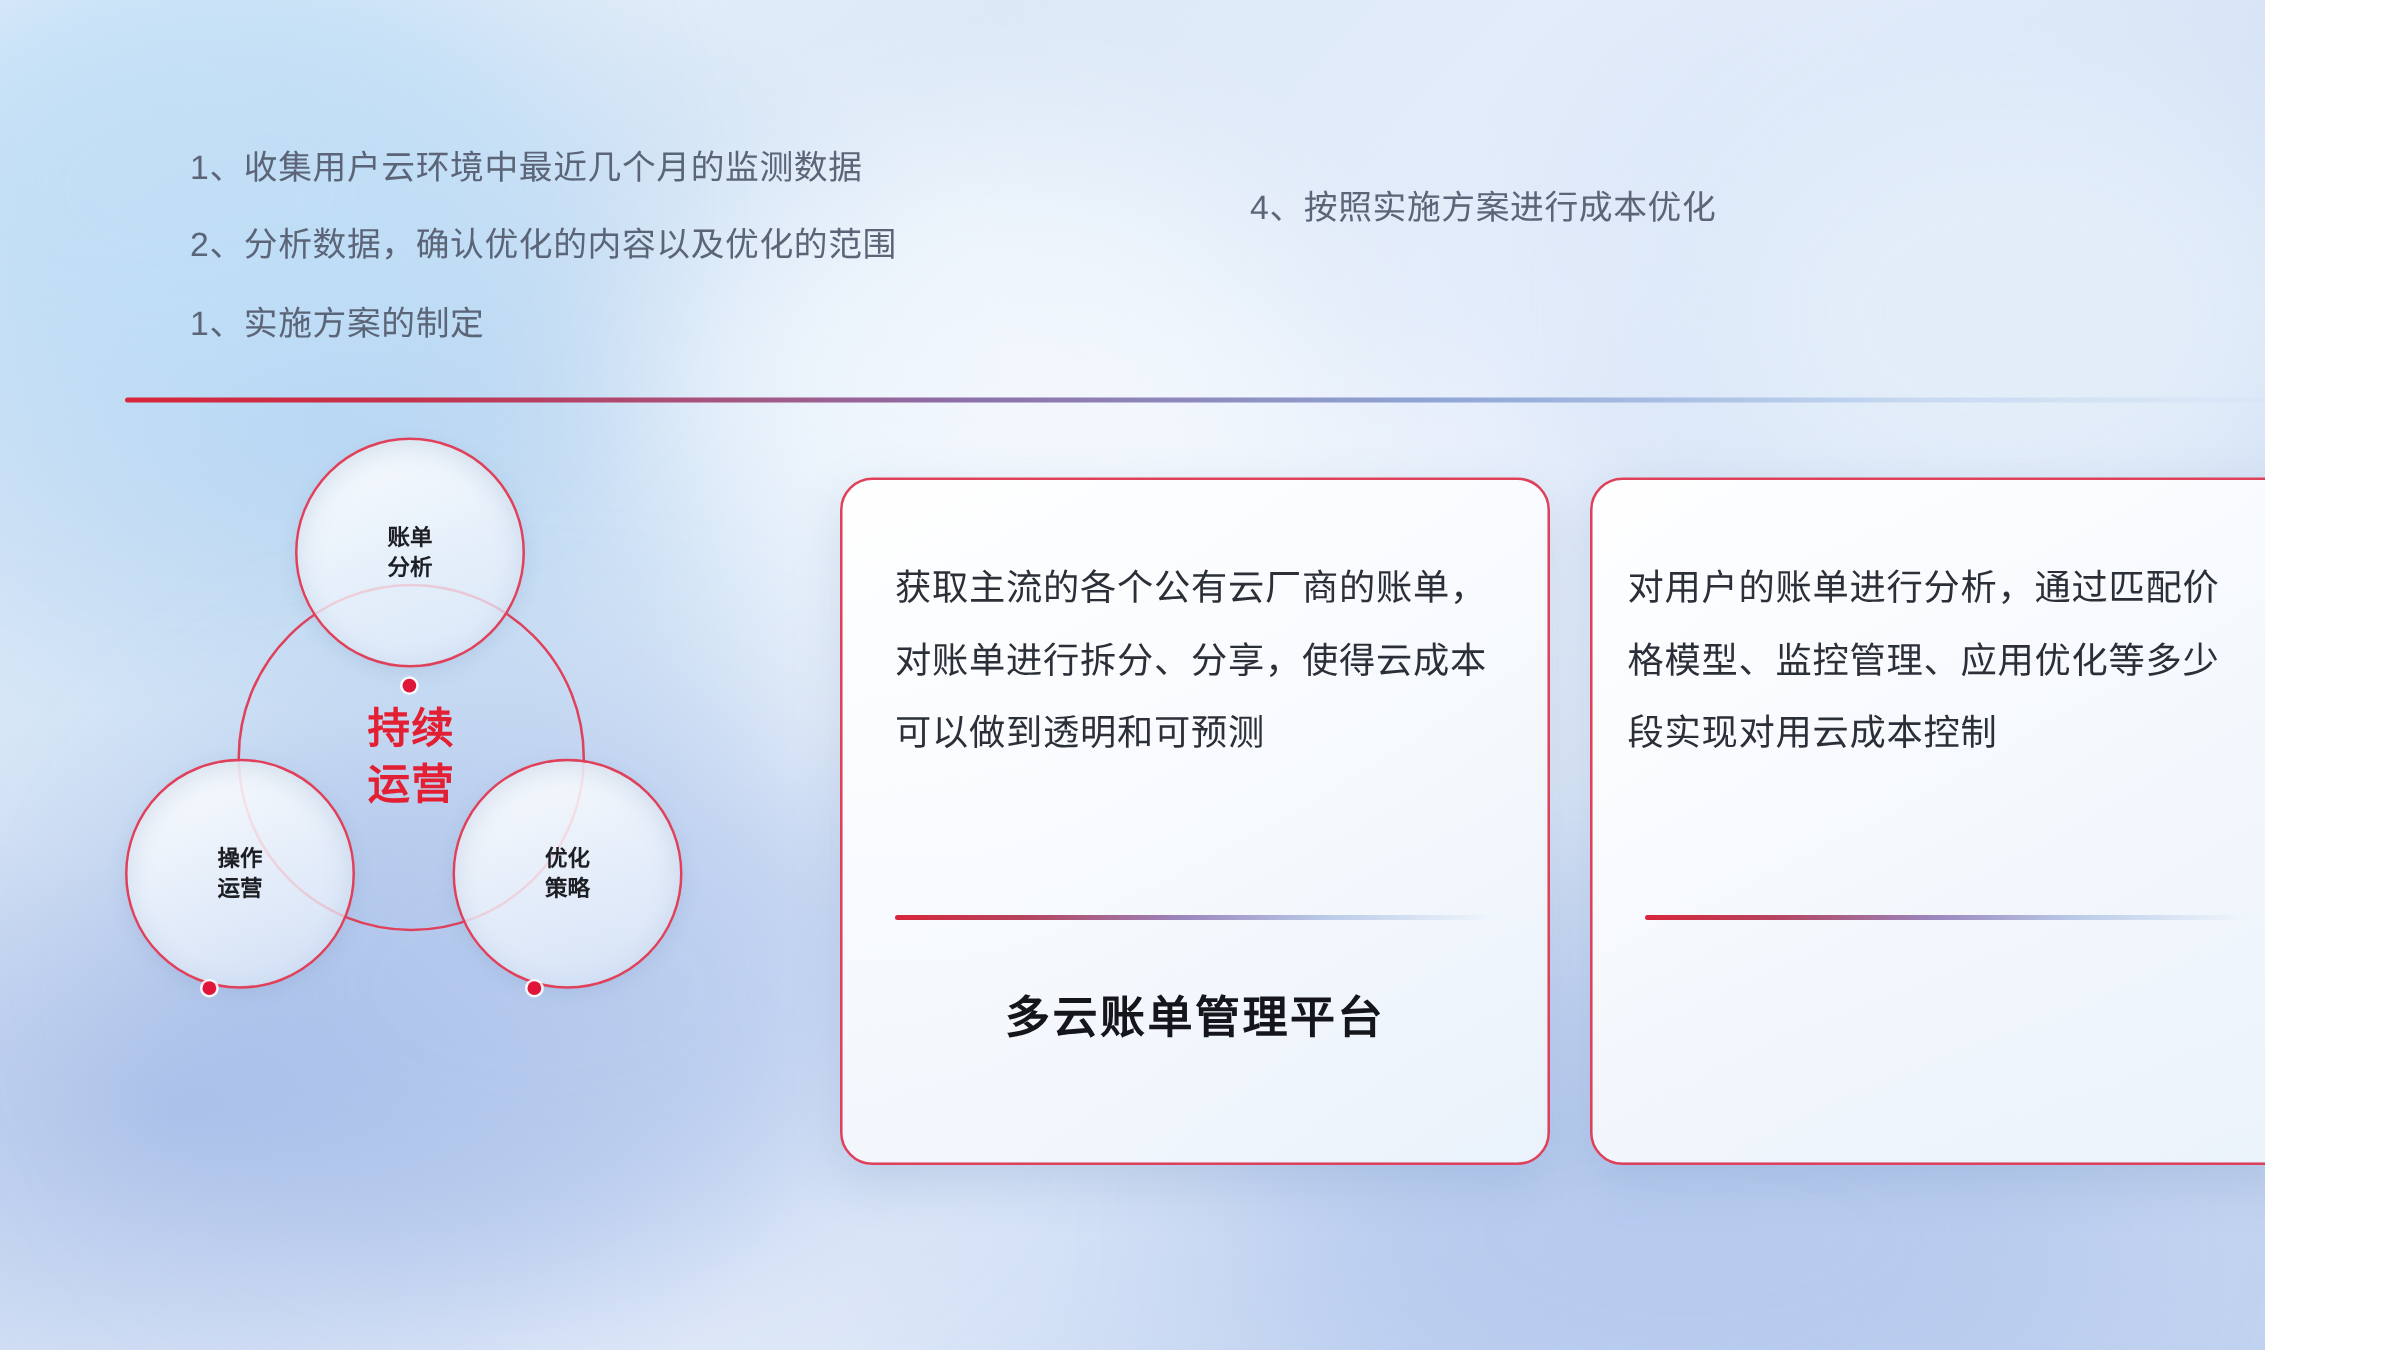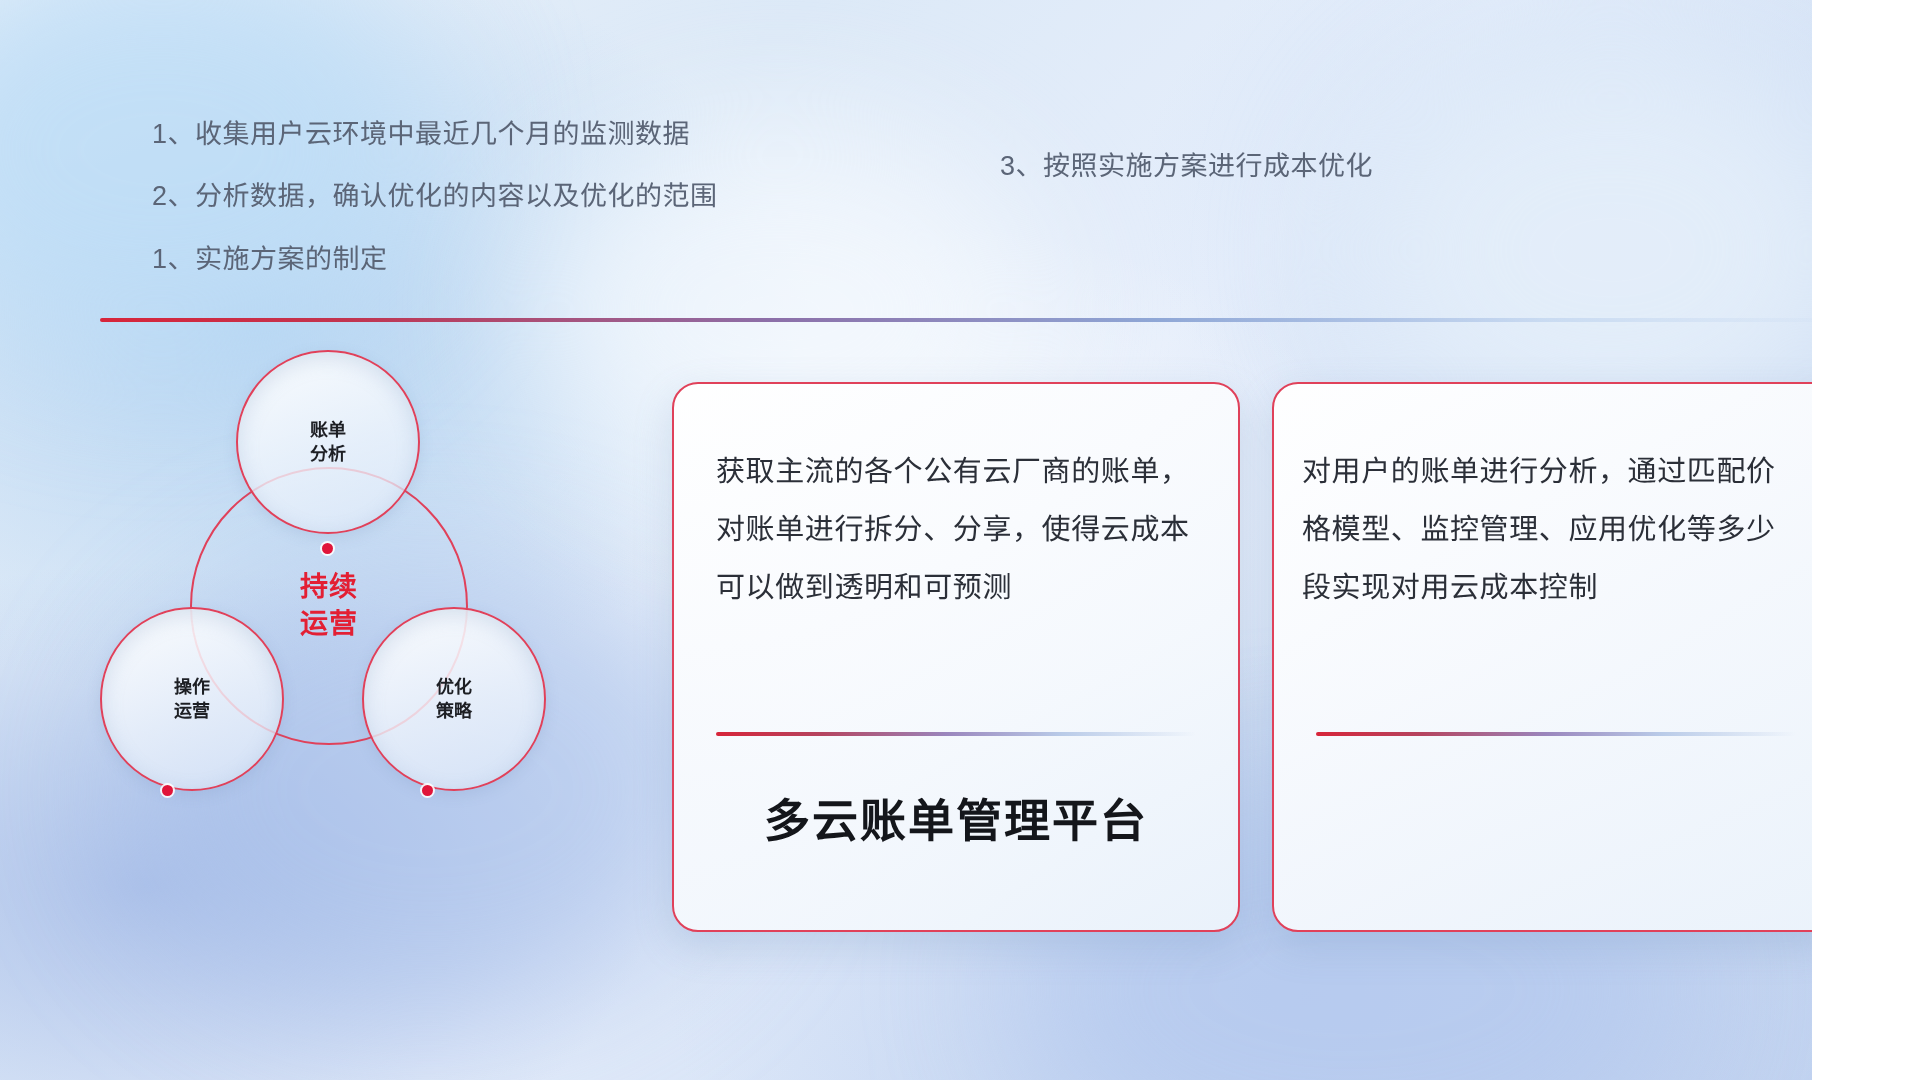--- a/index.html
+++ b/index.html
@@ -106,21 +106,21 @@
     position: absolute;
     left: 90px;
     top: 112px;
     width: 278px;
     height: 278px;
     display: flex;
     align-items: center;
     justify-content: center;
     text-align: center;
     color: #e31f33;
-    font-size: 28px;
+    font-size: 34px;
     font-weight: 800;
     line-height: 1.32;
     letter-spacing: 1px;
   }
 
   .dot {
     position: absolute;
     width: 11px;
     height: 11px;
     border-radius: 50%;
@@ -163,21 +163,21 @@
     border-radius: 2px;
     background: linear-gradient(to right, #d7253a 0%, #b5445f 22%, #9a86bd 48%, #b9cbe8 72%, rgba(200,216,238,0.0) 100%);
   }
   .card-title {
     position: absolute;
     left: 0;
     right: 0;
     top: 400px;
     text-align: center;
     color: #14161b;
-    font-size: 46px;
+    font-size: 36px;
     font-weight: 800;
     letter-spacing: 2px;
   }
 </style>
 </head>
 <body>
 
 <div id="slide">
 
   <div class="bloom b1"></div>
@@ -186,21 +186,21 @@
   <div class="bloom b4"></div>
   <div class="bloom b5"></div>
 
   <div class="steps-col steps-left">
     <div class="step-item">1、收集用户云环境中最近几个月的监测数据</div>
     <div class="step-item">2、分析数据，确认优化的内容以及优化的范围</div>
     <div class="step-item">1、实施方案的制定</div>
   </div>
 
   <div class="steps-col steps-right">
-    <div class="step-item">3、按照实施方案进行成本优化</div>
+    <div class="step-item">4、按照实施方案进行成本优化</div>
   </div>
 
   <div class="divider"></div>
 
   <div class="venn">
 
     <div class="circ circ-center c-mid"></div>
 
     <div class="circ circ-small c-bill">
       <div>

